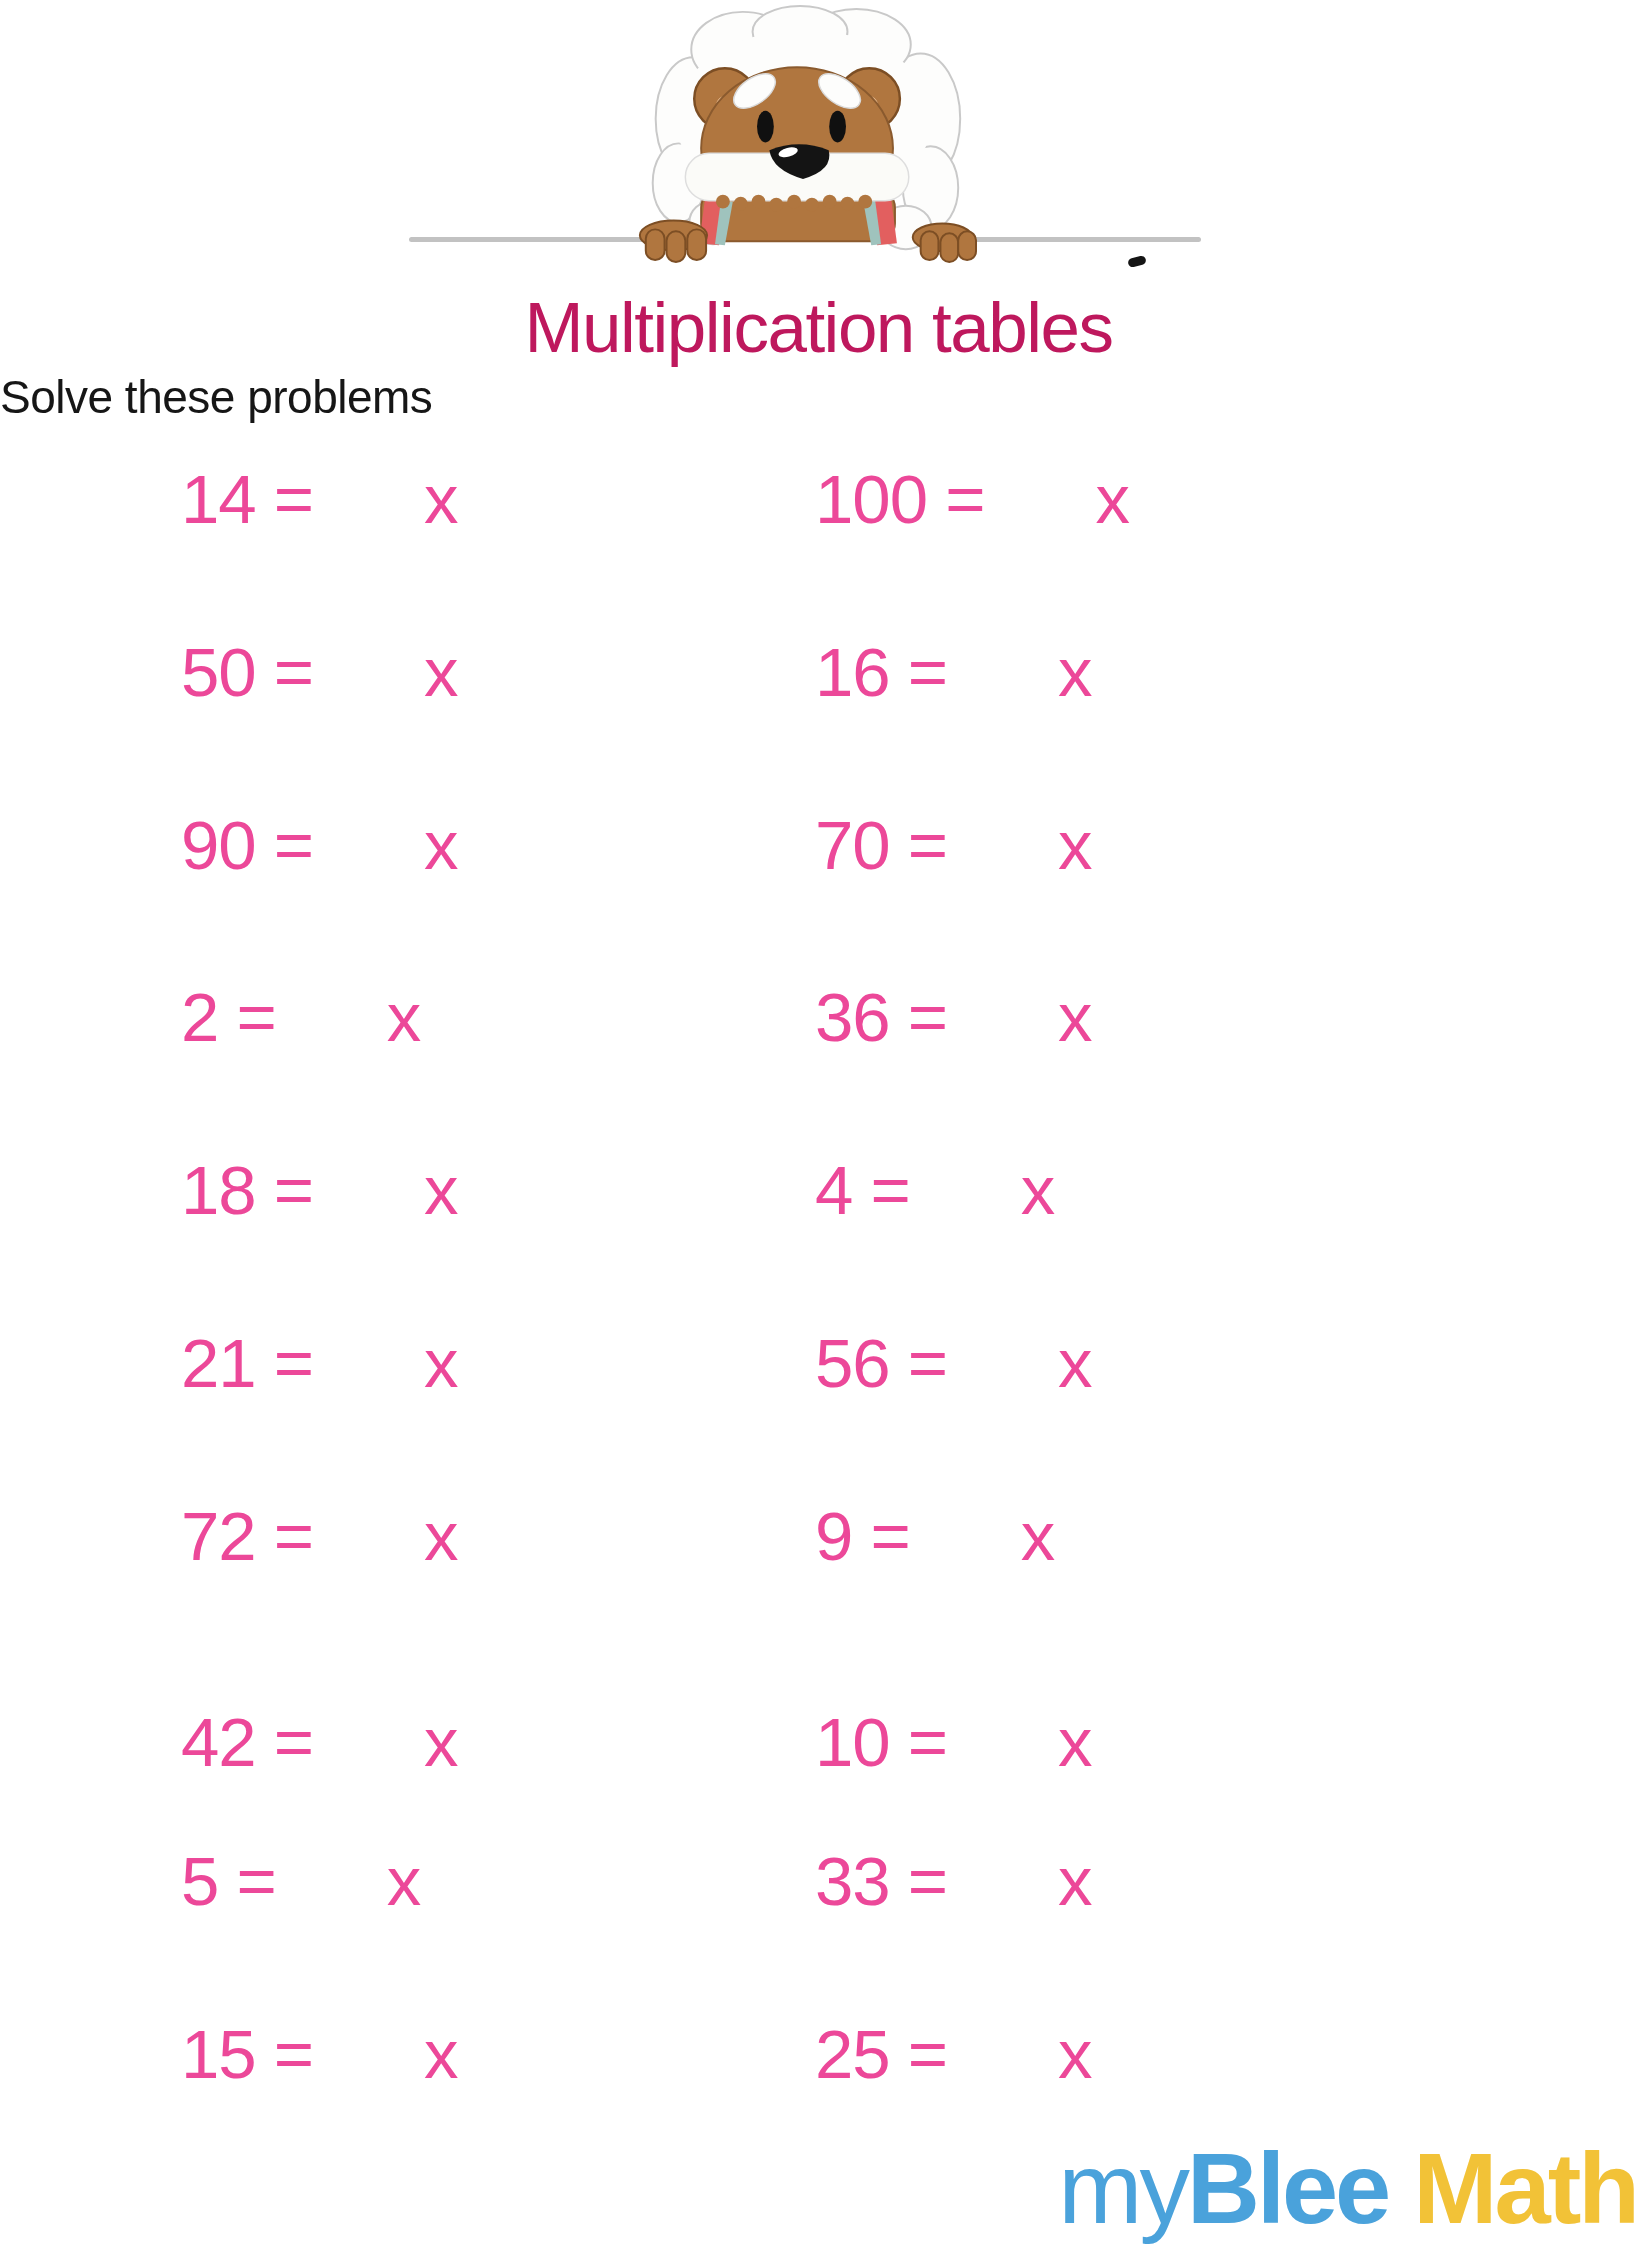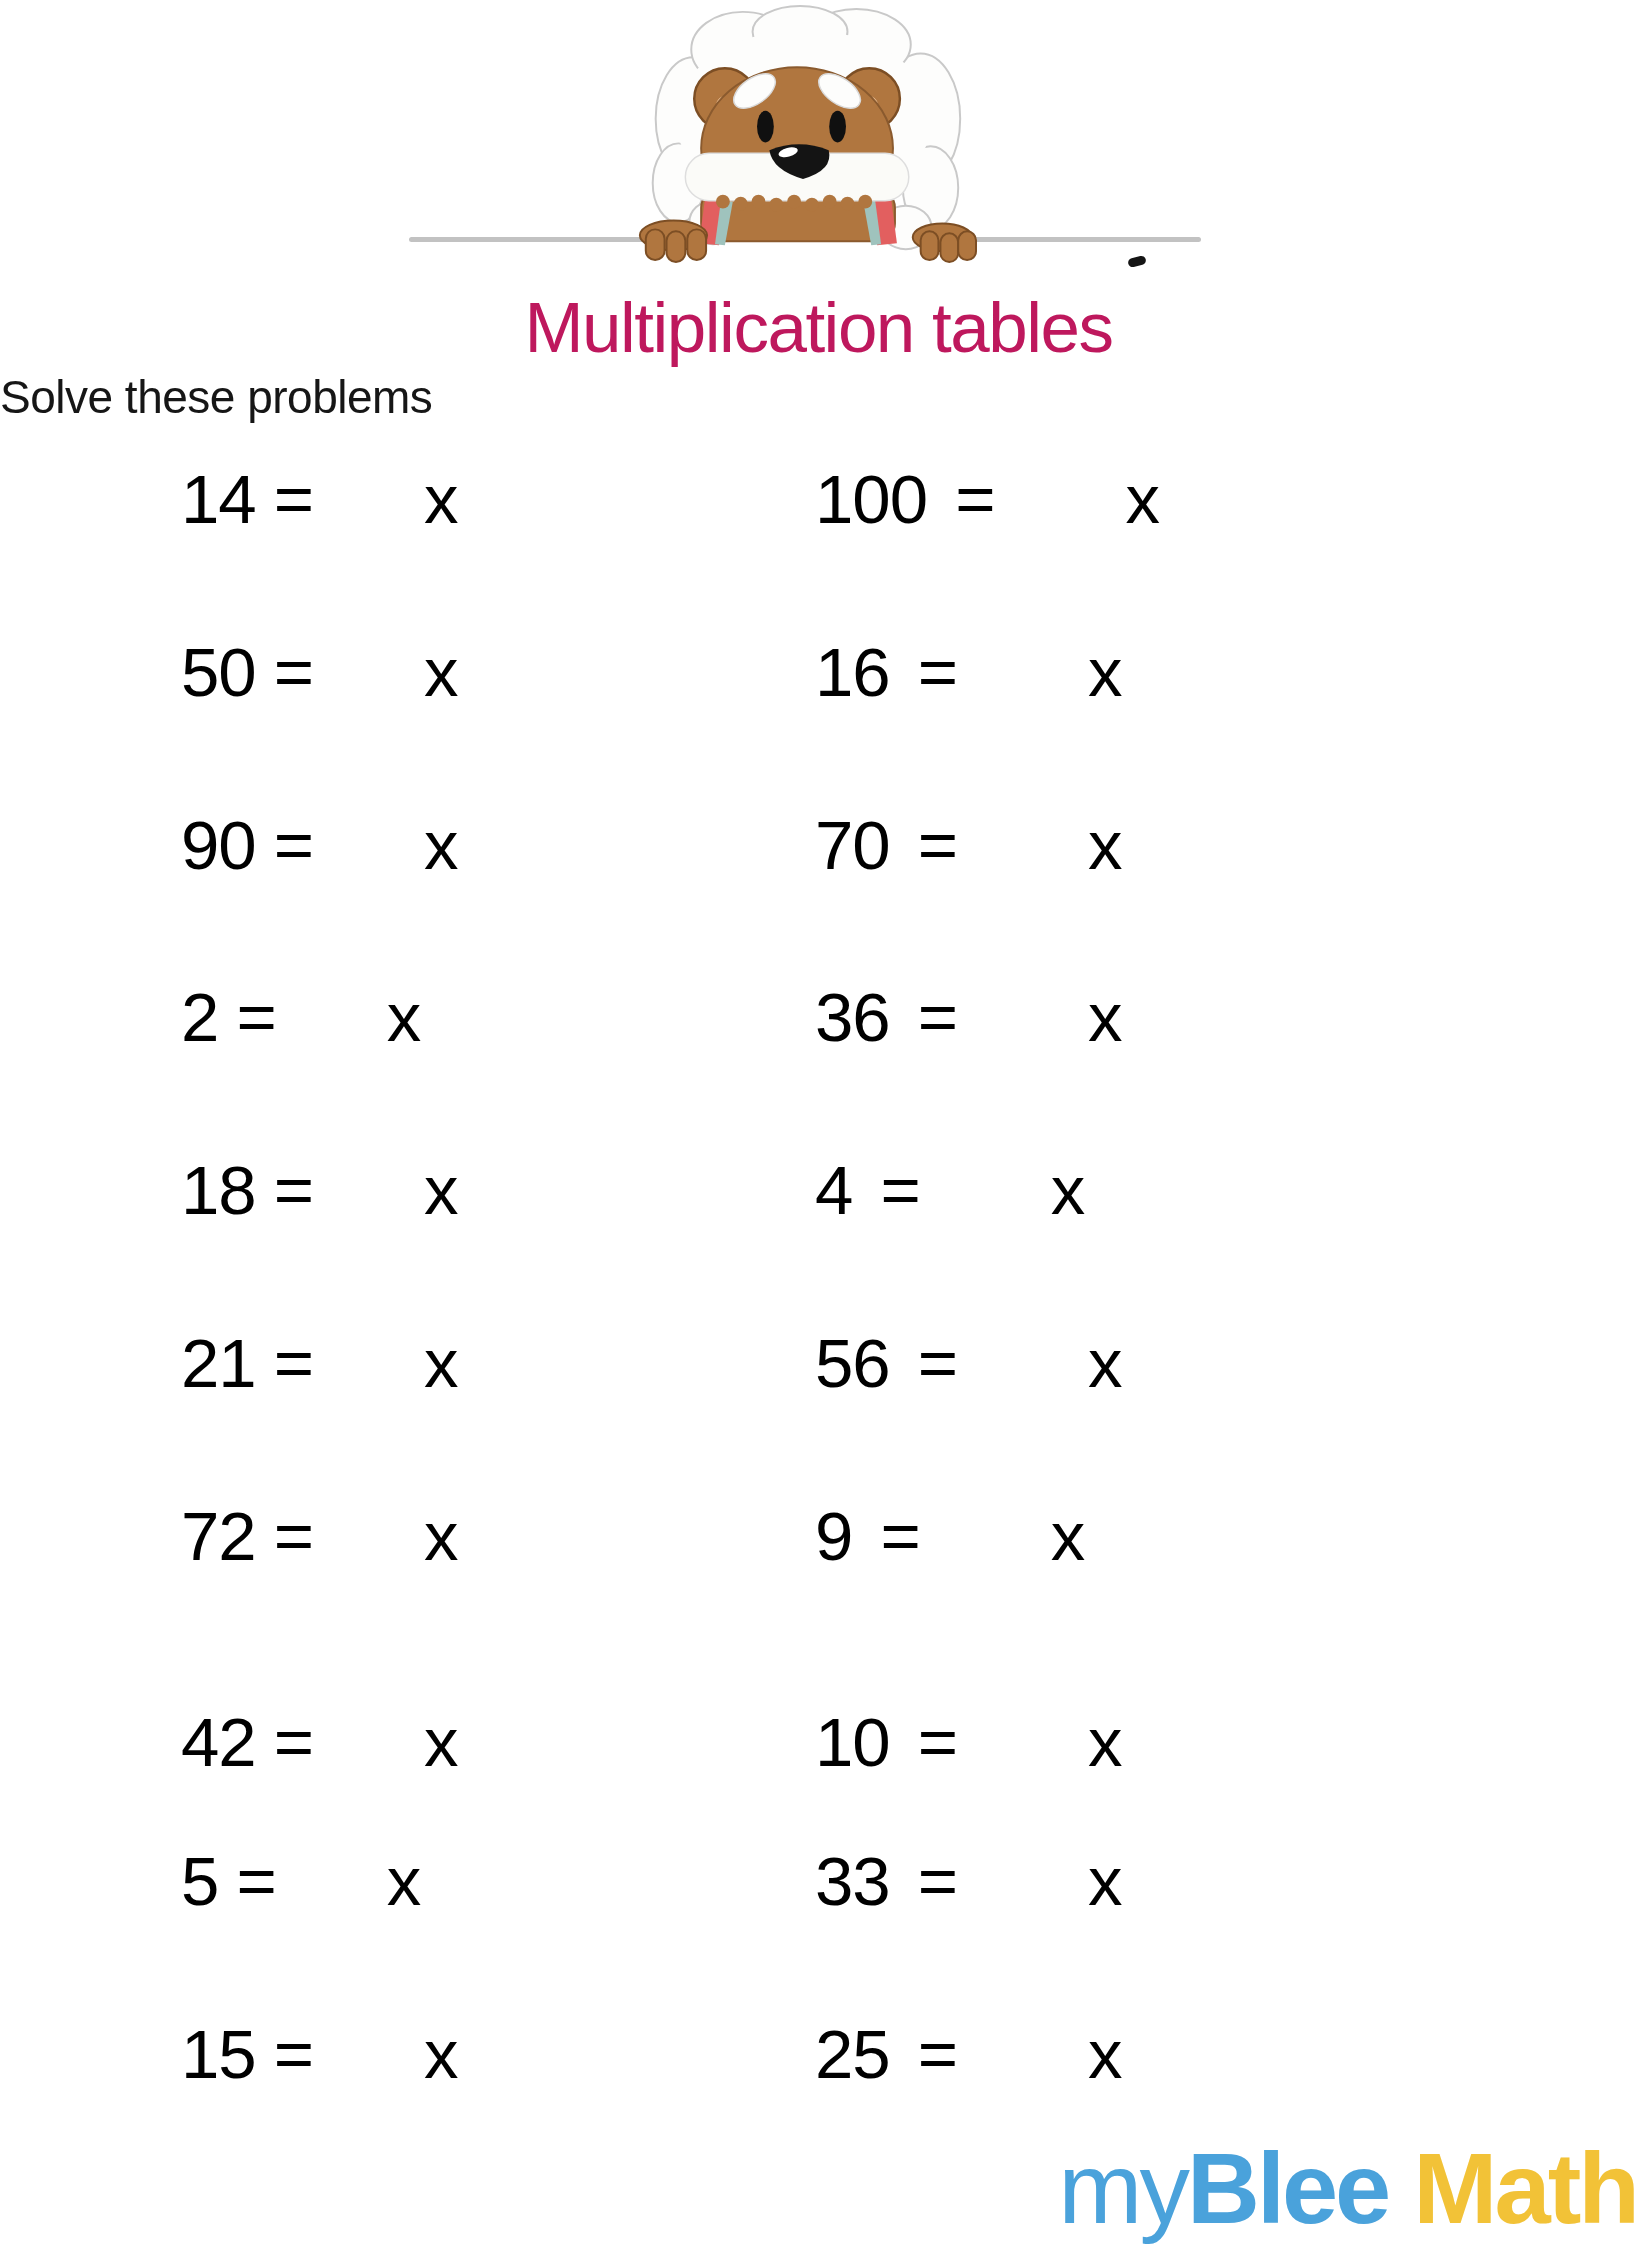--- a/index.html
+++ b/index.html
@@ -36,24 +36,24 @@
     font-size: 46px; letter-spacing: -0.5px; text-align: left;
     font-weight: 400; color: #161616;
   }
   
   .problems { position: absolute; left: 0; top: 0; width: 100%; }
   .prow { position: absolute; left: 0; width: 100%; height: 89px; }
   .prob {
     position: absolute; top: 0;
     display: flex; align-items: baseline;
     font-size: 69px; letter-spacing: -1px; line-height: 85px;
-    white-space: pre; color: #000000;
+    white-space: pre; color: #ec4899;
   }
   .prob.col-left  { left: 181px; }
-  .prob.col-right { left: 815px; gap: 10px; }
+  .prob.col-right { left: 815px; }
   .eq { margin-left: 18px; }
   .blank  { display: inline-block; width: 111px; height: 69px; align-self: center; }
   .blank2 { display: inline-block; width: 94px;  height: 69px; align-self: center; }
   
   .logo {
     position: absolute; left: 0; right: 0; top: 2134px;
     text-align: right; font-size: 101px; letter-spacing: -3px;
     line-height: 109px; white-space: pre;
   }
   .logo .l-my   { color: #4aa2db; font-weight: 500; }

